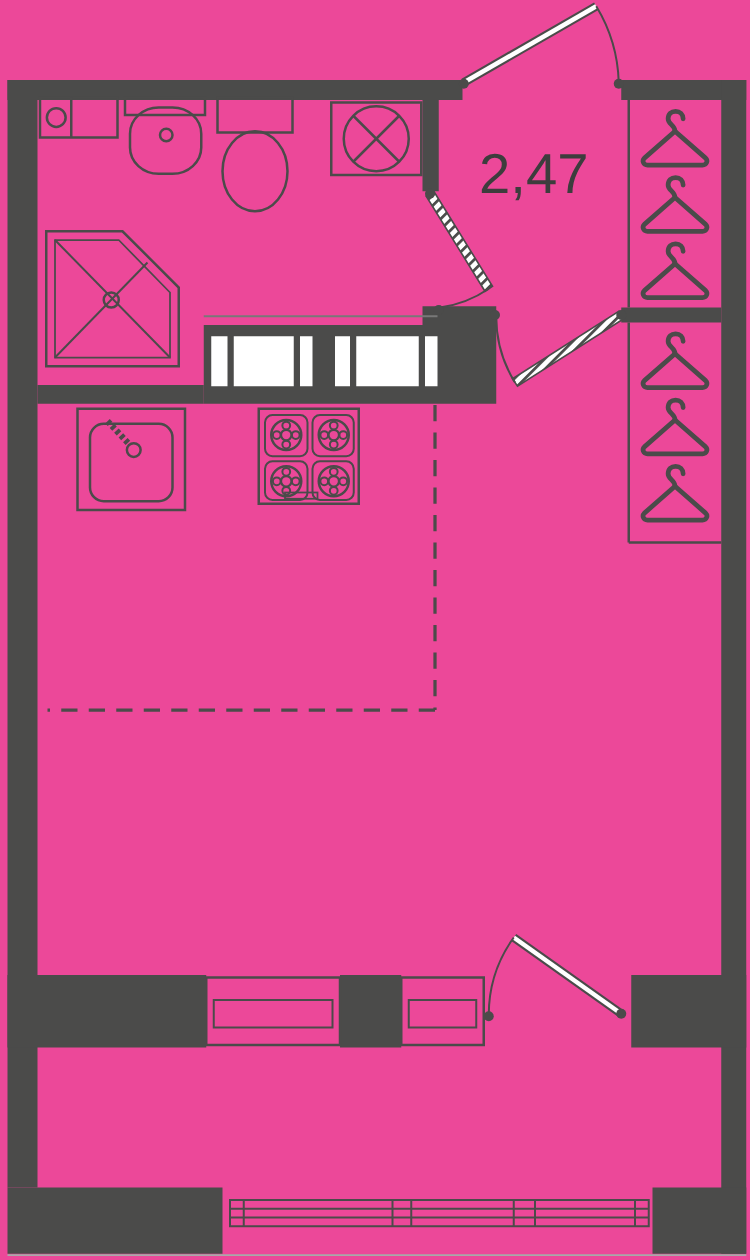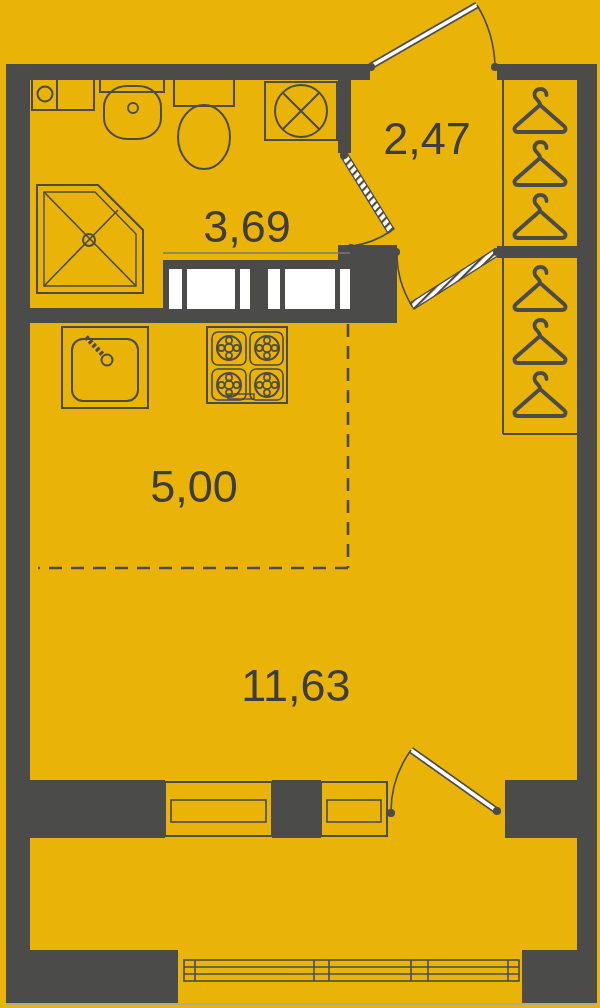--- a/index.html
+++ b/index.html
@@ -1,16 +1,16 @@
 <!DOCTYPE html>
 <html><head>
 <meta charset="utf-8">
 <style>
   html,body{margin:0;padding:0;background:#ffffff;}
-  #stage{position:relative;width:600px;height:1008px;background:#eab308;overflow:hidden;
+  #stage{position:relative;width:600px;height:1008px;background:#ec4899;overflow:hidden;
          font-family:"Liberation Sans",sans-serif;}
   #plan-svg{position:absolute;left:0;top:0;}
   .room-label{position:absolute;transform:translate(-50%,-50%);color:#3d3d3d;
               font-size:45px;letter-spacing:0px;white-space:nowrap;}
 </style>
 </head>
 <body>
 
 <div id="stage">
 <svg id="plan-svg" width="600" height="1008" viewBox="0 0 600 1008">
@@ -182,16 +182,13 @@
     <line x1="314" y1="960" x2="314" y2="981"></line>
     <line x1="329" y1="960" x2="329" y2="981"></line>
     <line x1="411" y1="960" x2="411" y2="981"></line>
     <line x1="428" y1="960" x2="428" y2="981"></line>
     <line x1="508" y1="960" x2="508" y2="981"></line>
     <line x1="6" y1="1004" x2="597" y2="1004" stroke="#a9a9a9" stroke-width="1.4"></line>
   </g>
 </svg>
 
   <div class="room-label" style="left:427px;top:139px;">2,47</div>
-  <div class="room-label" style="left:247px;top:227px;">3,69</div>
-  <div class="room-label" style="left:194px;top:487px;">5,00</div>
-  <div class="room-label" style="left:296px;top:686px;">11,63</div>
 </div>
 
 </body></html>

